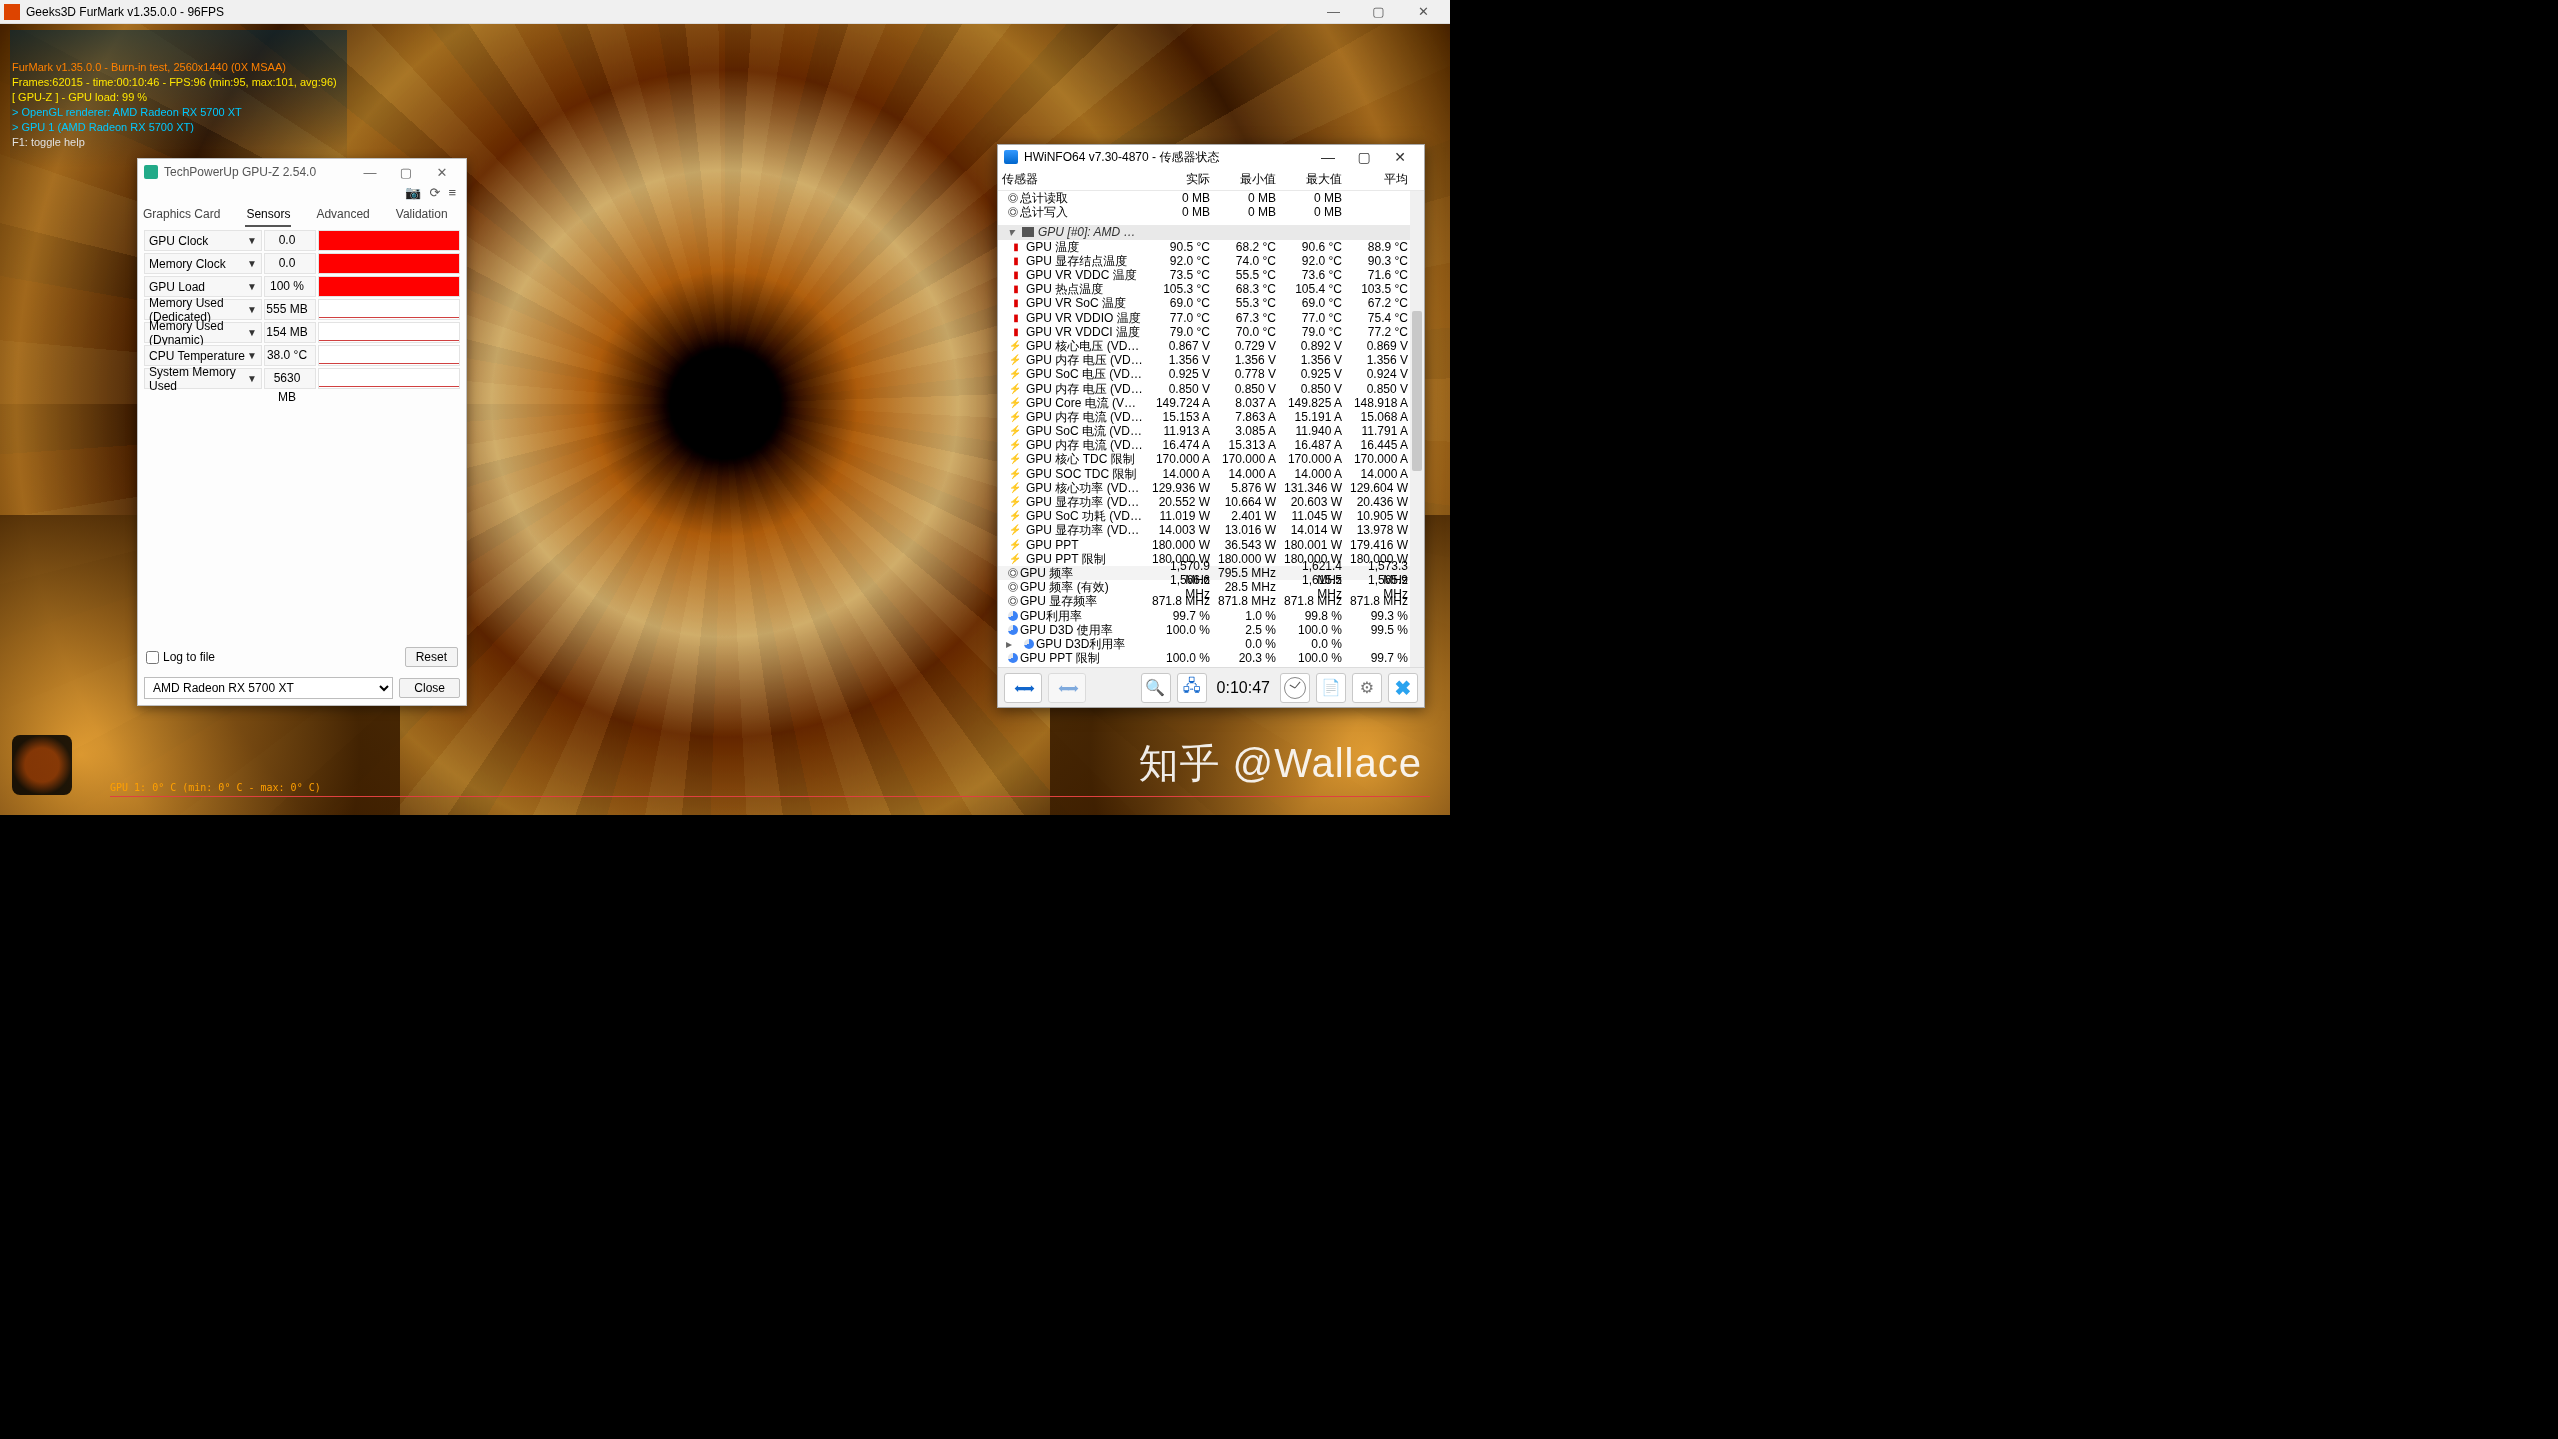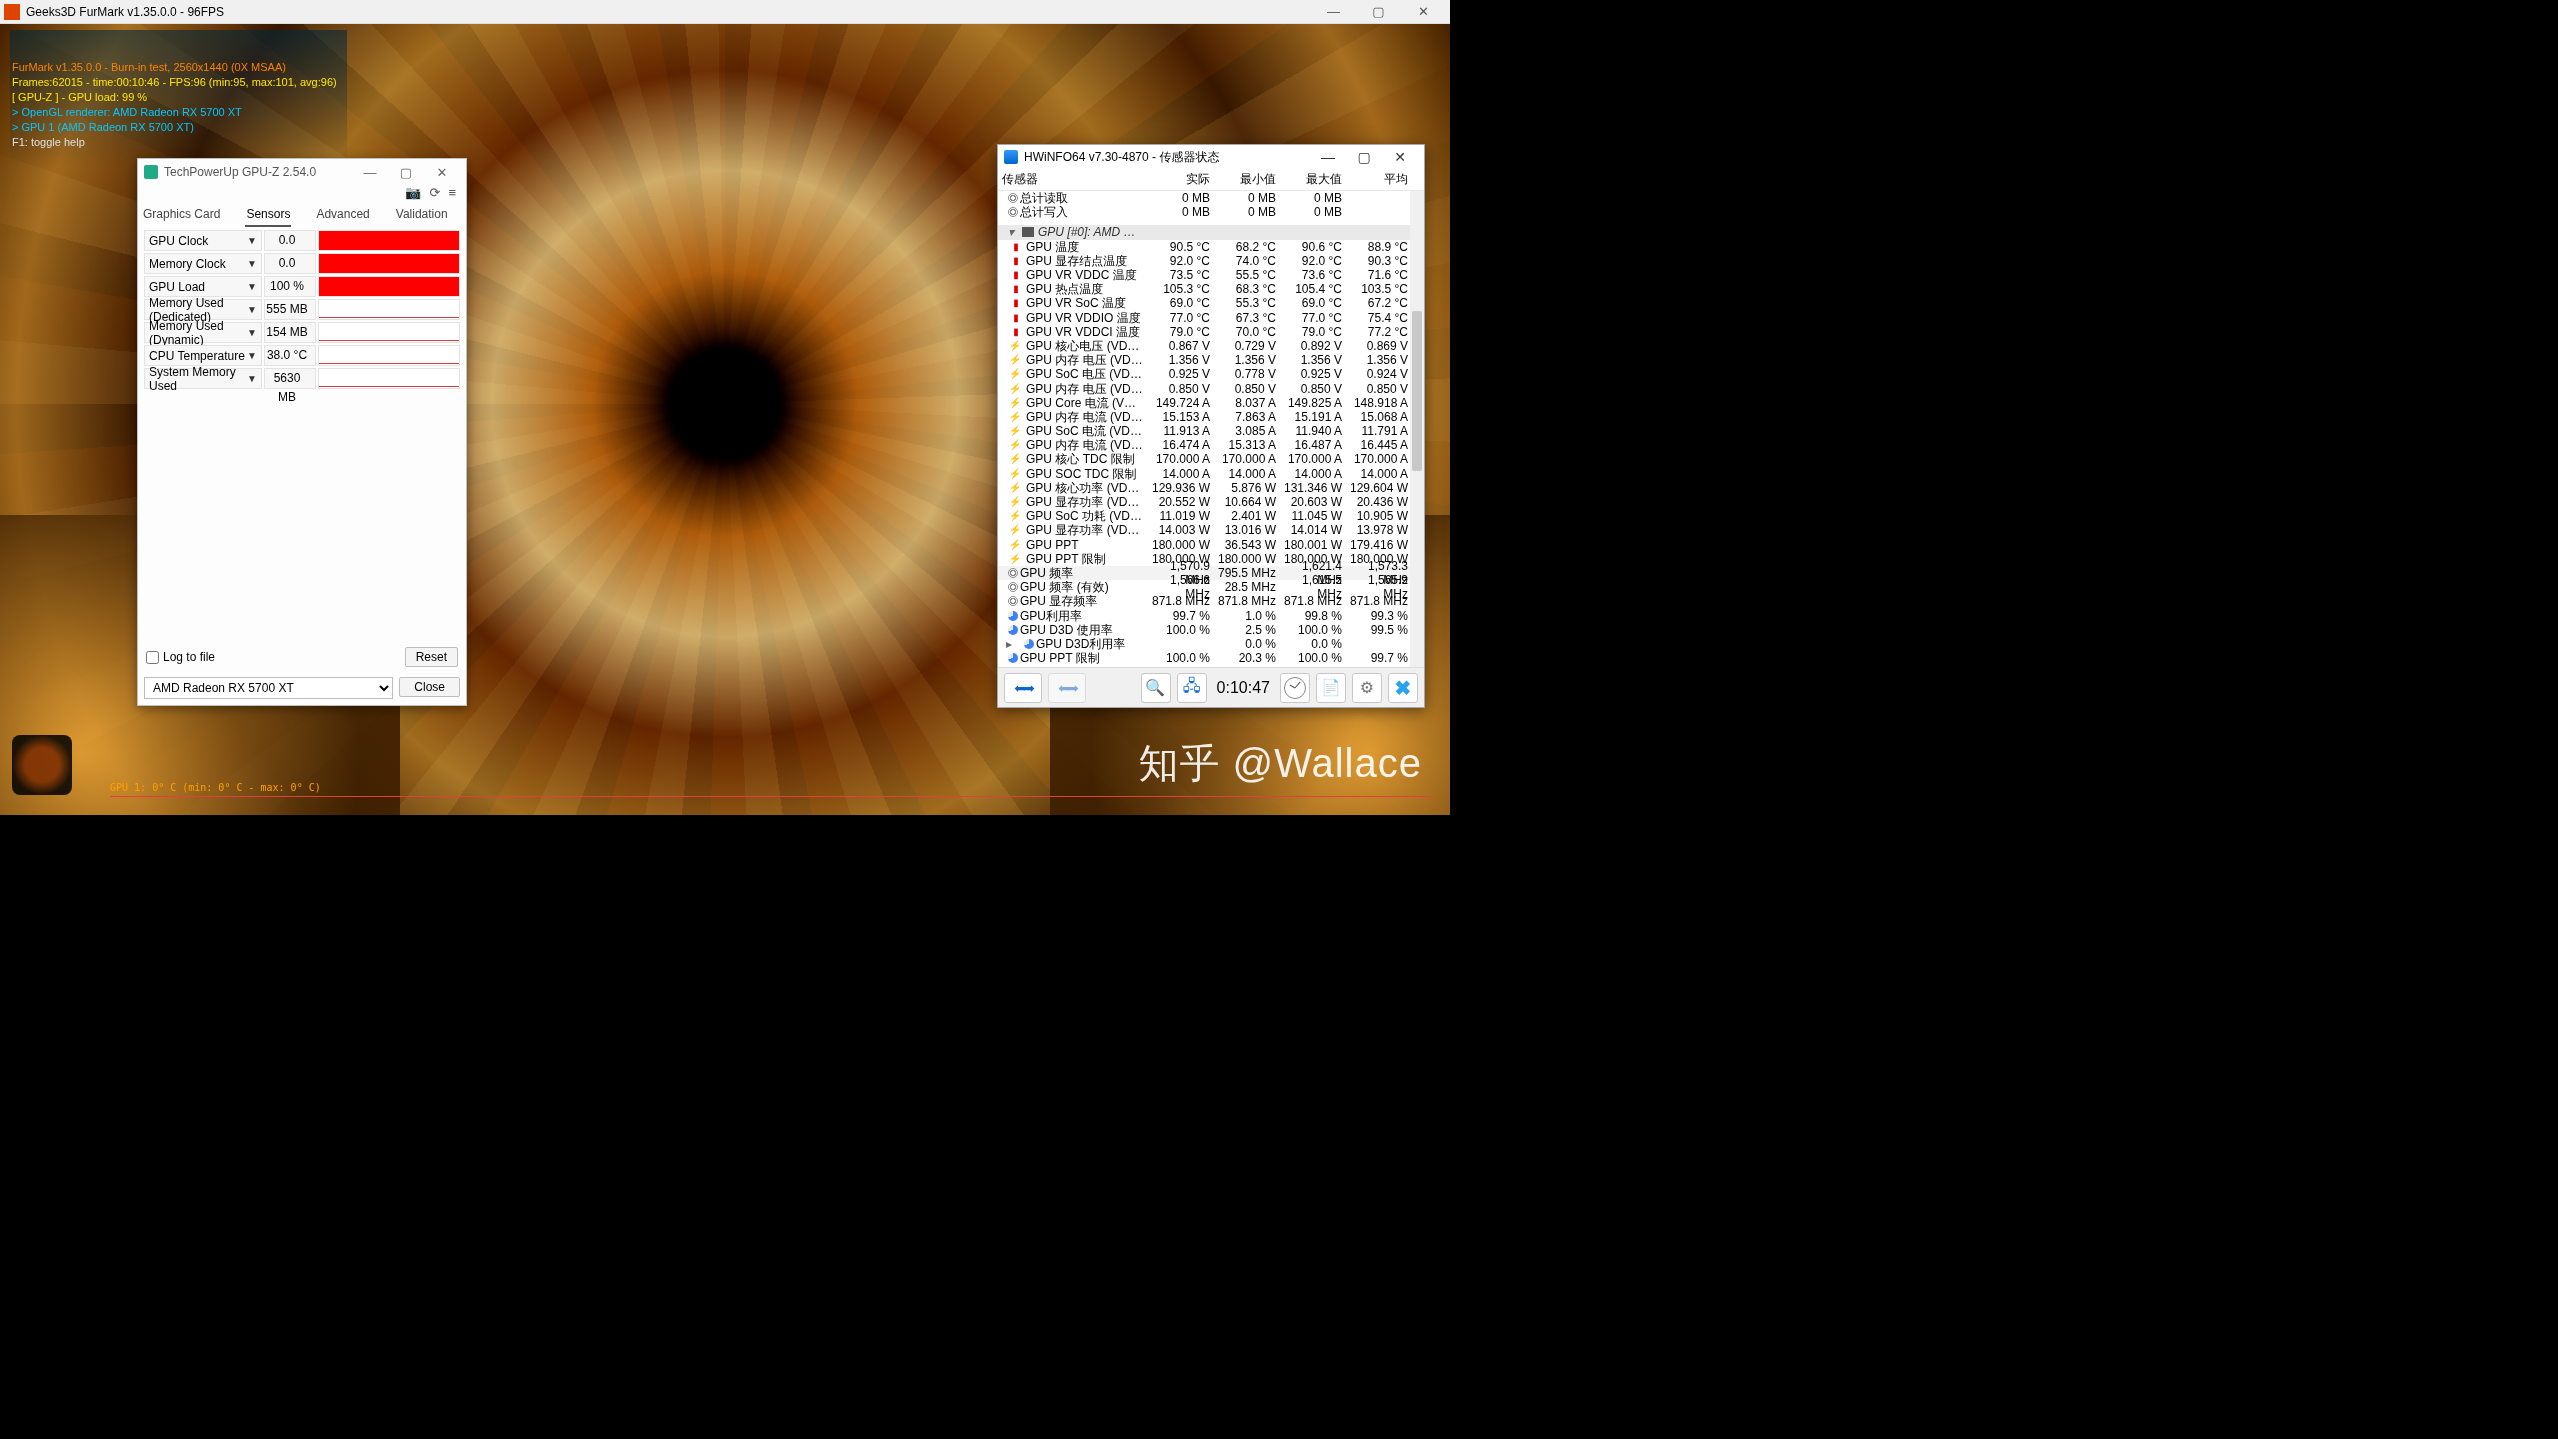--- a/index.html
+++ b/index.html
@@ -53,21 +53,21 @@
 .srow { display:flex; align-items:center; height:23px; font-size:12px; }
 .srow .label{width:118px;display:flex;align-items:center;justify-content:space-between;background:#f7f7f7;border:1px solid #e3e3e3;padding:0 4px;height:21px}
 .srow .label .caret{font-size:10px;color:#333}
 .srow .val{width:52px;text-align:center;padding-right:6px;background:#f7f7f7;border:1px solid #e3e3e3;height:21px;line-height:19px;margin-left:2px}
 .srow .graph{flex:1;margin-left:2px;height:21px;border:1px solid #e3e3e3;position:relative;overflow:hidden;background:#fff}
 .srow .graph .fill{position:absolute;left:0;top:0;bottom:0;background:#ff0000}
 .srow .graph .thin{position:absolute;left:0;right:0;bottom:1px;height:1px;background:#d04040}
 #gpuz-bottom { position:absolute; left:8px; right:8px; bottom:38px; display:flex; justify-content:space-between; align-items:center; }
 #gpuz-bottom label{font-size:12px;display:flex;align-items:center;gap:4px}
 #gpuz-bottom button{font-size:12px;padding:2px 10px;background:#f4f4f4;border:1px solid #bdbdbd;border-radius:2px}
-#gpuz-footer { position:absolute; left:6px; right:6px; bottom:6px; display:flex; gap:6px; align-items:flex-start; }
+#gpuz-footer { position:absolute; left:6px; right:6px; bottom:6px; display:flex; gap:6px; align-items:center; }
 #gpuz-footer select{flex:1;font-size:12px;height:22px;border:1px solid #bdbdbd;background:#fff;padding:0 4px}
 #gpuz-footer button{font-size:12px;padding:2px 14px;background:#f4f4f4;border:1px solid #bdbdbd;border-radius:2px}
 
 
 #hwinfo { position:absolute; left:997px; top:144px; width:428px; height:564px; background:#fff; border:1px solid #a8a8a8; box-shadow:0 3px 14px rgba(0,0,0,.5); display:flex; flex-direction:column;}
 #hw-title { height:24px; background:#fff; display:flex; align-items:center; padding:0 6px; font-size:12px; }
 #hw-title .icon{width:14px;height:14px;background:linear-gradient(#39f,#06c);margin-right:6px;border-radius:2px}
 #hw-title .spacer{flex:1}
 #hw-title .winbtn{width:36px;height:22px;display:flex;align-items:center;justify-content:center;color:#333;font-size:14px}
 #hw-header-row{display:flex;font-size:12px;padding:2px 16px 2px 4px;border-bottom:1px solid #e8e8e8}

